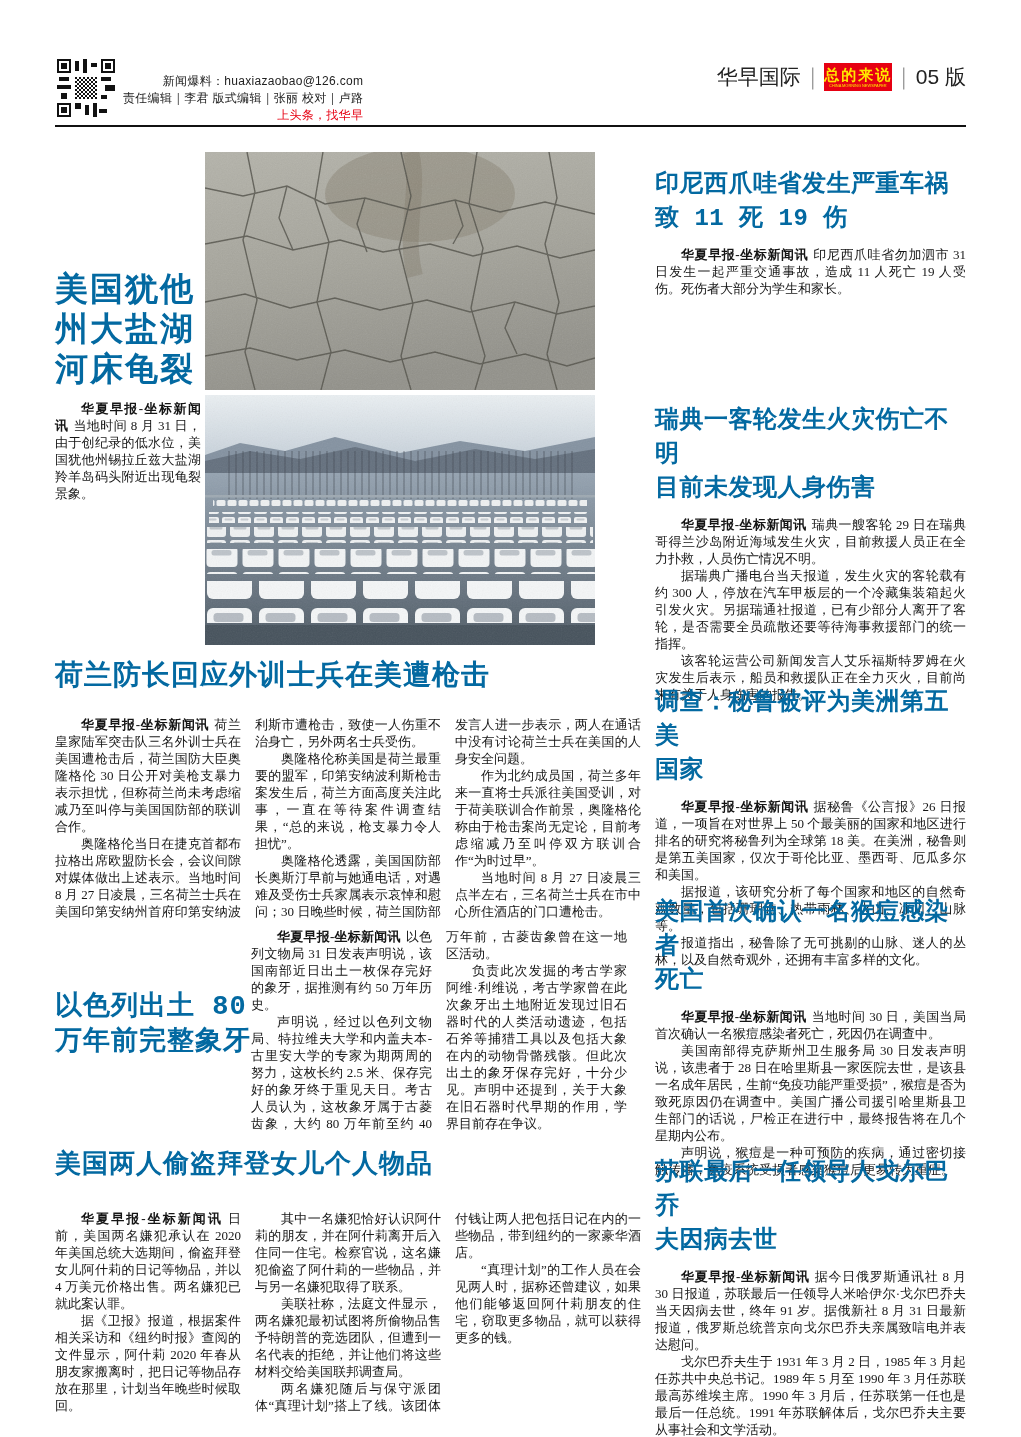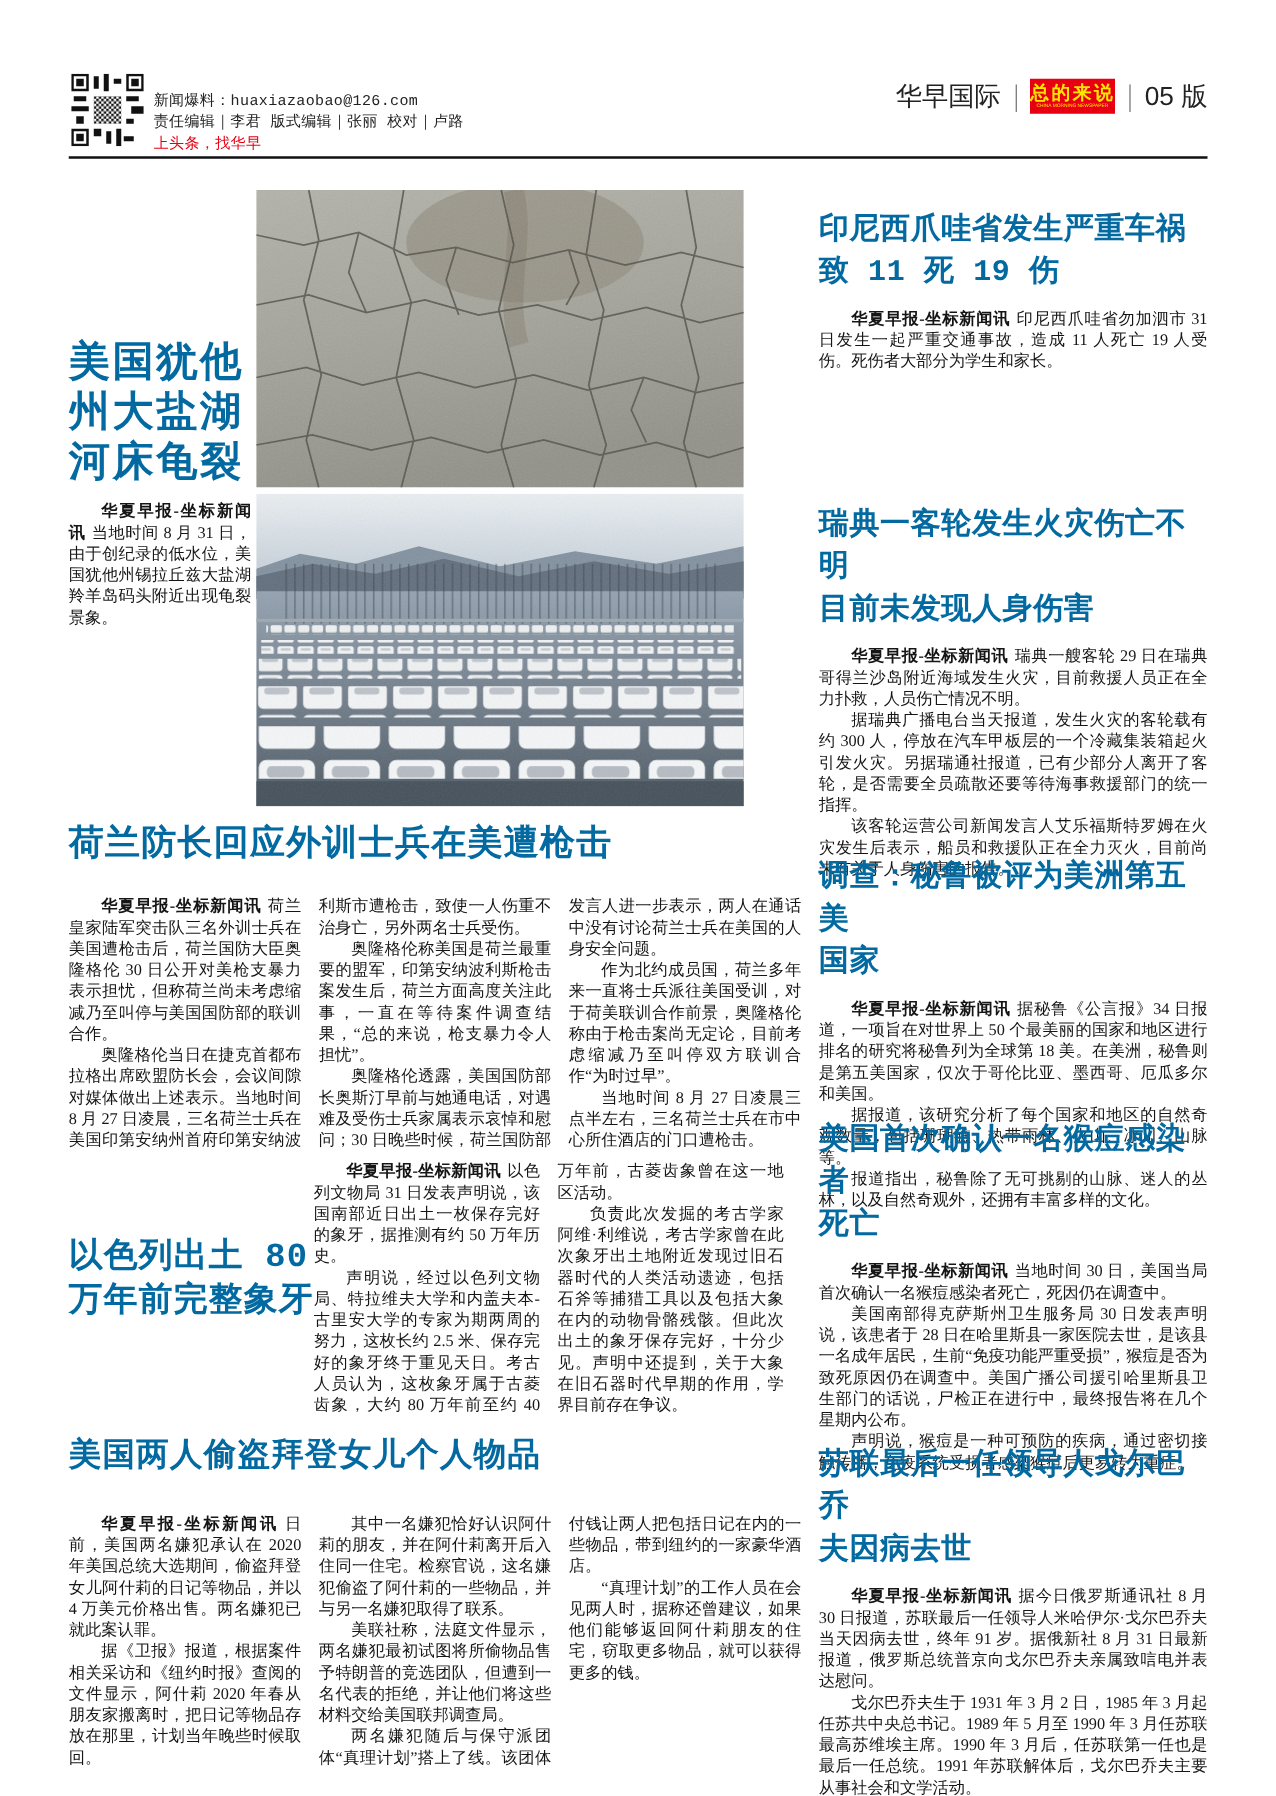--- a/index.html
+++ b/index.html
@@ -1,22 +1,22 @@
 <!DOCTYPE html>
 <html><head>
 <meta charset="utf-8">
 <style>
   html,body{margin:0;padding:0;background:#ffffff;}
   .page{position:relative;width:1021px;height:1437px;background:#fff;overflow:hidden;
         font-family:"Liberation Serif",serif;color:#151515;}
   
   .hdr-rule{position:absolute;left:55px;width:911px;top:125px;border-top:2px solid #111;}
   .qr{position:absolute;left:57px;top:59px;width:58px;height:58px;}
-  .hdr-info{position:absolute;left:123px;top:73px;font-family:Liberation Mono, monospace;
-            font-size:12px;line-height:17px;color:#222;letter-spacing:.3px;}
+  .hdr-info{position:absolute;left:123px;top:73px;font-family:Liberation Sans, sans-serif;
+            font-size:12px;line-height:17px;color:#222;letter-spacing:.3px;text-align:right;}
   .hdr-slogan{color:#e60012;}
   .masthead{position:absolute;top:62px;right:55px;height:30px;display:flex;align-items:center;gap:1px;
             font-family:"Liberation Sans",sans-serif;font-size:21px;color:#222;}
   .mast-sep{font-weight:300;color:#555;font-size:22px;transform:scaleX(.6);}
   .logo{width:68px;height:28px;background:#e60012;color:#ffe600;display:flex;flex-direction:column;
         align-items:center;justify-content:center;line-height:1;}
   .logo-name{font-size:15px;font-weight:bold;letter-spacing:2px;}
   .logo-sub{font-size:5px;transform:scale(.78);white-space:nowrap;margin-top:1px;}
   
   .article{position:absolute;}
@@ -220,21 +220,21 @@
       <p>该客轮运营公司新闻发言人艾乐福斯特罗姆在火灾发生后表示，船员和救援队正在全力灭火，目前尚未有关于人身伤害的报告。</p>
     </div>
   </div>
 
   <div class="article" id="a-peru">
     <div class="hl hl-right">
       <span>调查：秘鲁被评为美洲第五美</span>
       <span>国家</span>
     </div>
     <div class="bd">
-      <p><span class="lead">华夏早报-坐标新闻讯</span><span>据秘鲁《公言报》34 日报道，一项旨在对世界上 50 个最美丽的国家和地区进行排名的研究将秘鲁列为全球第 18 美。在美洲，秘鲁则是第五美国家，仅次于哥伦比亚、墨西哥、厄瓜多尔和美国。</span></p>
+      <p><span class="lead">华夏早报-坐标新闻讯</span><span>据秘鲁《公言报》26 日报道，一项旨在对世界上 50 个最美丽的国家和地区进行排名的研究将秘鲁列为全球第 18 美。在美洲，秘鲁则是第五美国家，仅次于哥伦比亚、墨西哥、厄瓜多尔和美国。</span></p>
       <p>据报道，该研究分析了每个国家和地区的自然奇观数量，包括珊瑚礁、热带雨林、火山、冰川、山脉等。</p>
       <p>报道指出，秘鲁除了无可挑剔的山脉、迷人的丛林，以及自然奇观外，还拥有丰富多样的文化。</p>
     </div>
   </div>
 
   <div class="article" id="a-monkeypox">
     <div class="hl hl-right">
       <span>美国首次确认一名猴痘感染者</span>
       <span>死亡</span>
     </div>

